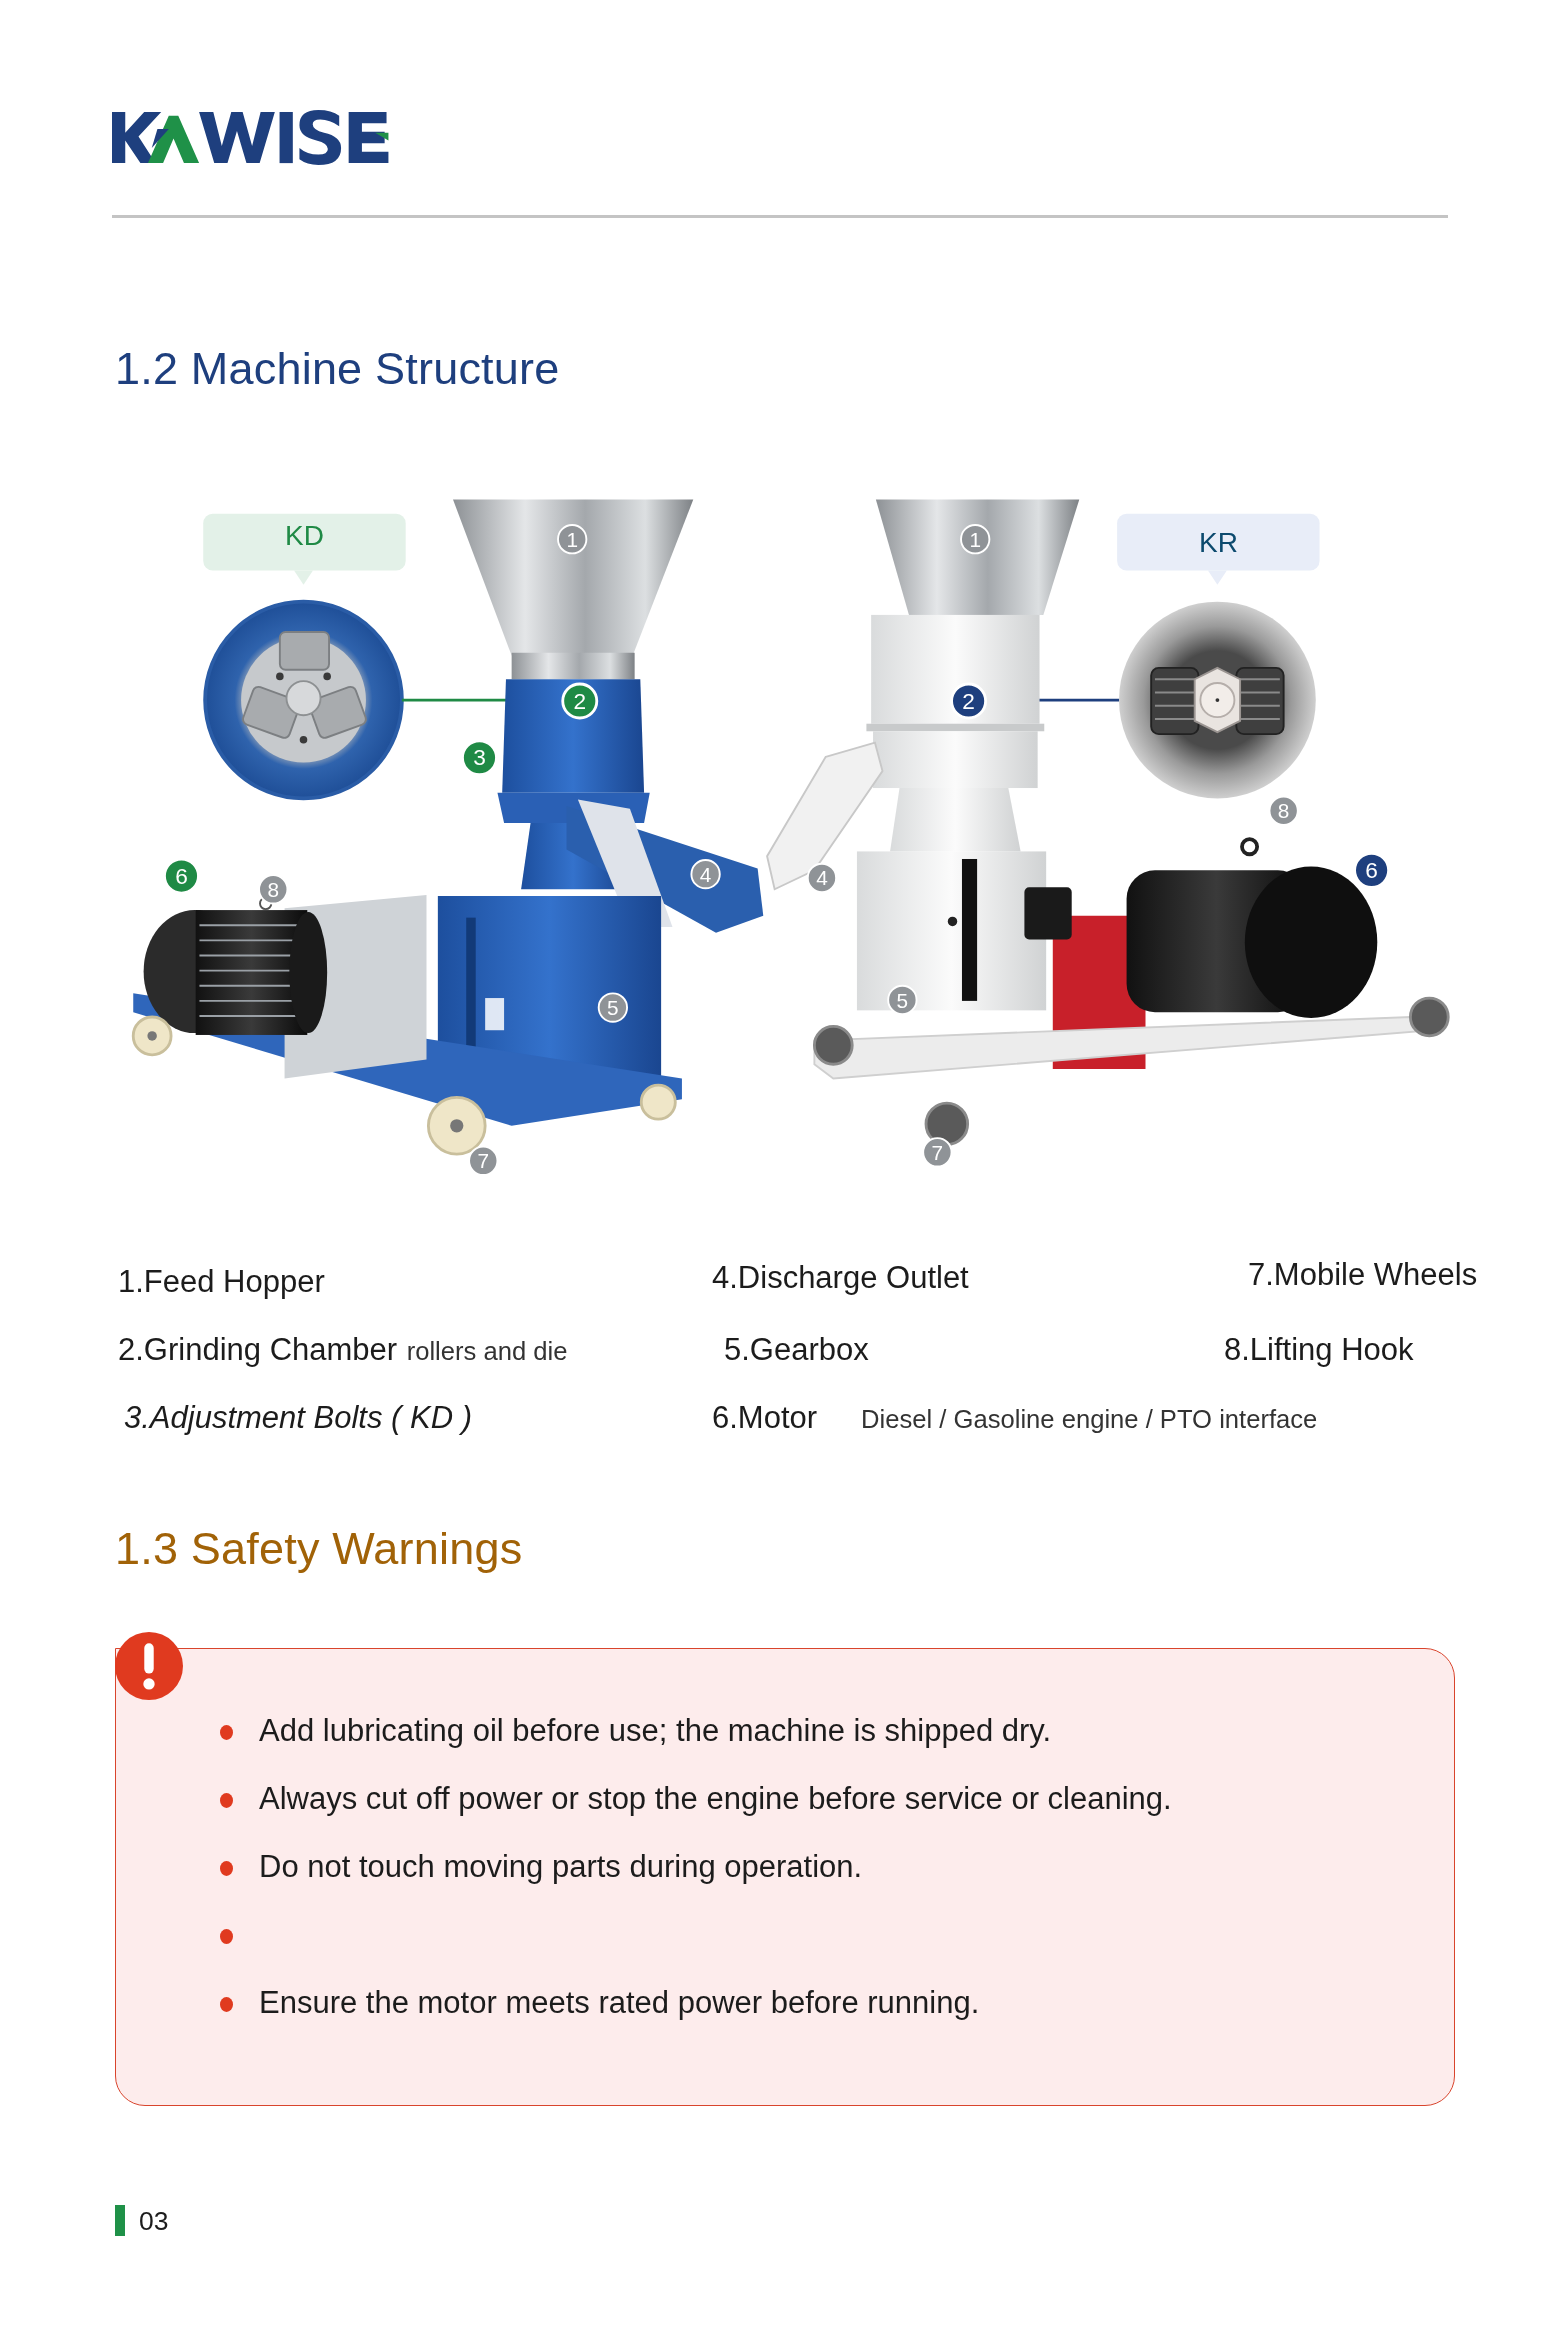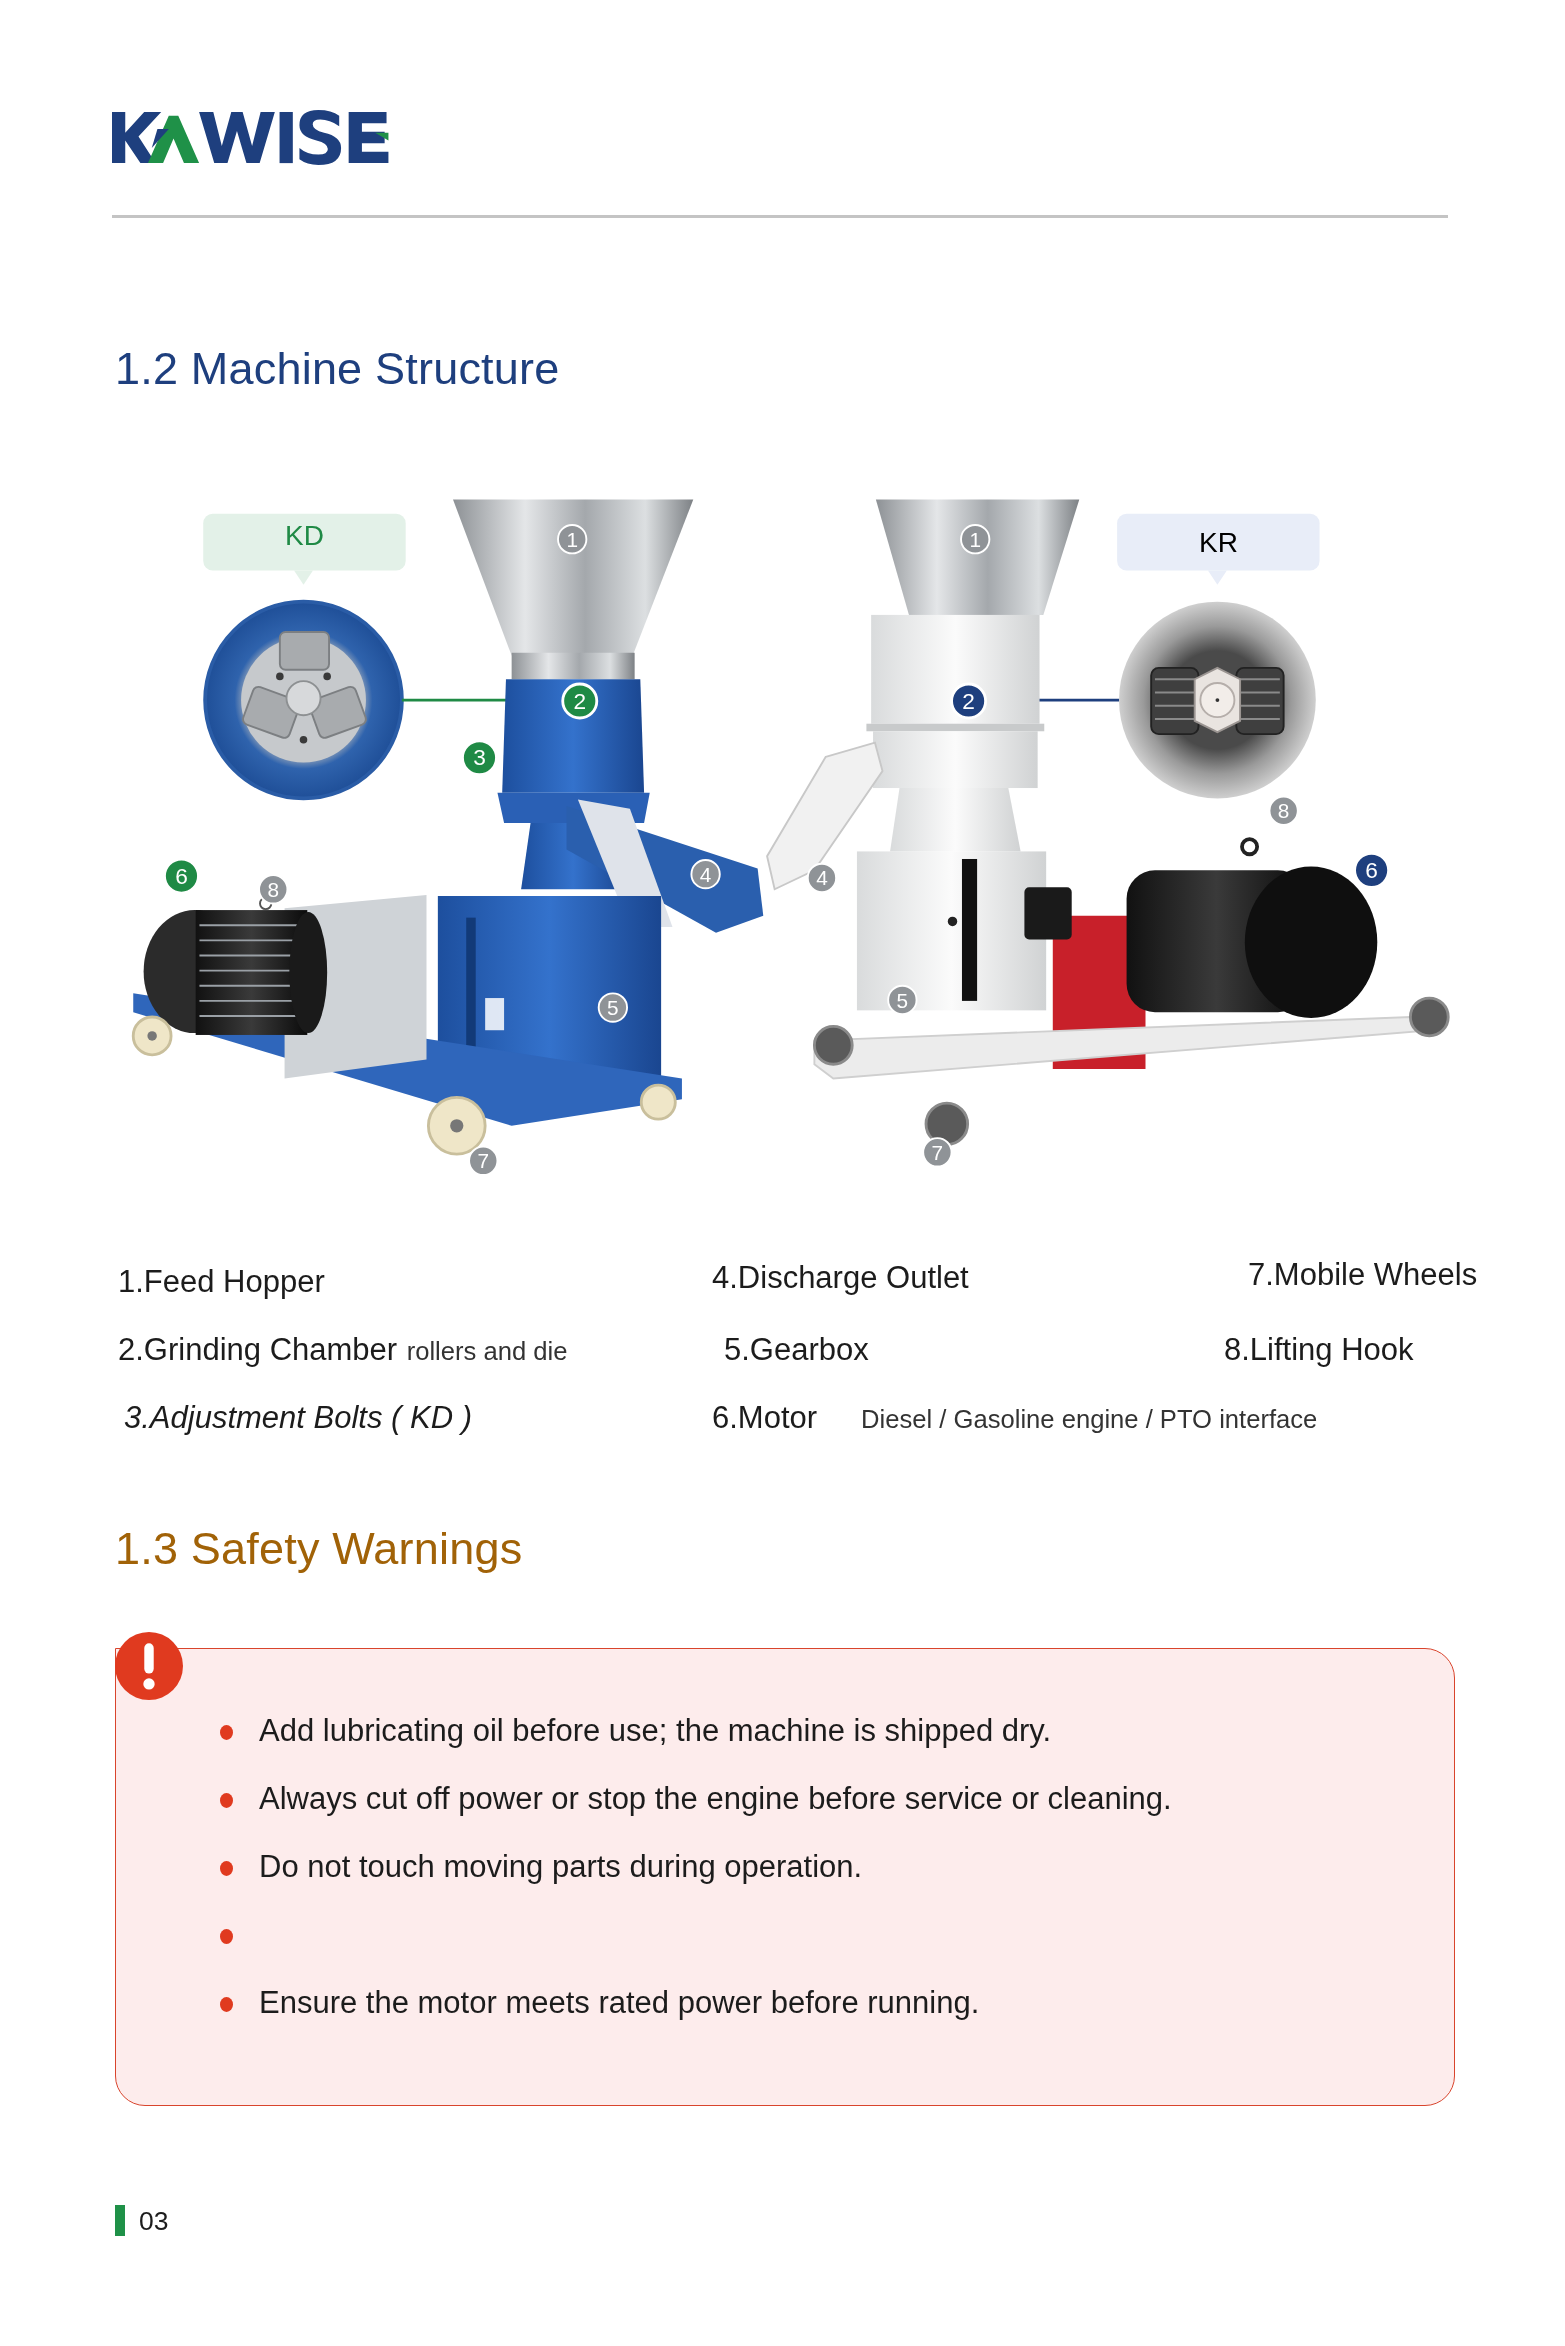--- a/index.html
+++ b/index.html
@@ -288,21 +288,21 @@
         </g>
       <g>
           <circle cx="1329" cy="420" r="18" fill="#1e3f7e" stroke="#fff" stroke-width="3"></circle>
           <text x="1329" y="428" fill="#fff" font-size="24">6</text>
         </g>
     </g>
   </svg>
 
   
   <div class="abs" style="left:89px; top:41px; width:203px; height:44px; display:flex; align-items:center; justify-content:center; font-size:28px; color:#1f8a45;">KD</div>
-  <div class="abs" style="left:1003px; top:41px; width:203px; height:57px; display:flex; align-items:center; justify-content:center; font-size:28px; color:#000000;">KR</div>
+  <div class="abs" style="left:1003px; top:41px; width:203px; height:57px; display:flex; align-items:center; justify-content:center; font-size:28px; color:#0c4a6e;">KR</div>
 </div>
 
 <div class="abs parts-item" style="left:118px; top:1266px;">
   <span>1.Feed Hopper</span>
 </div>
 <div class="abs parts-item" style="left:118px; top:1334px;">
   <span>2.Grinding Chamber</span><span class="parts-note">rollers and die</span>
 </div>
 <div class="abs parts-item" style="left:124px; top:1402px;font-style:italic;">
   <span>3.Adjustment Bolts ( KD )</span>

